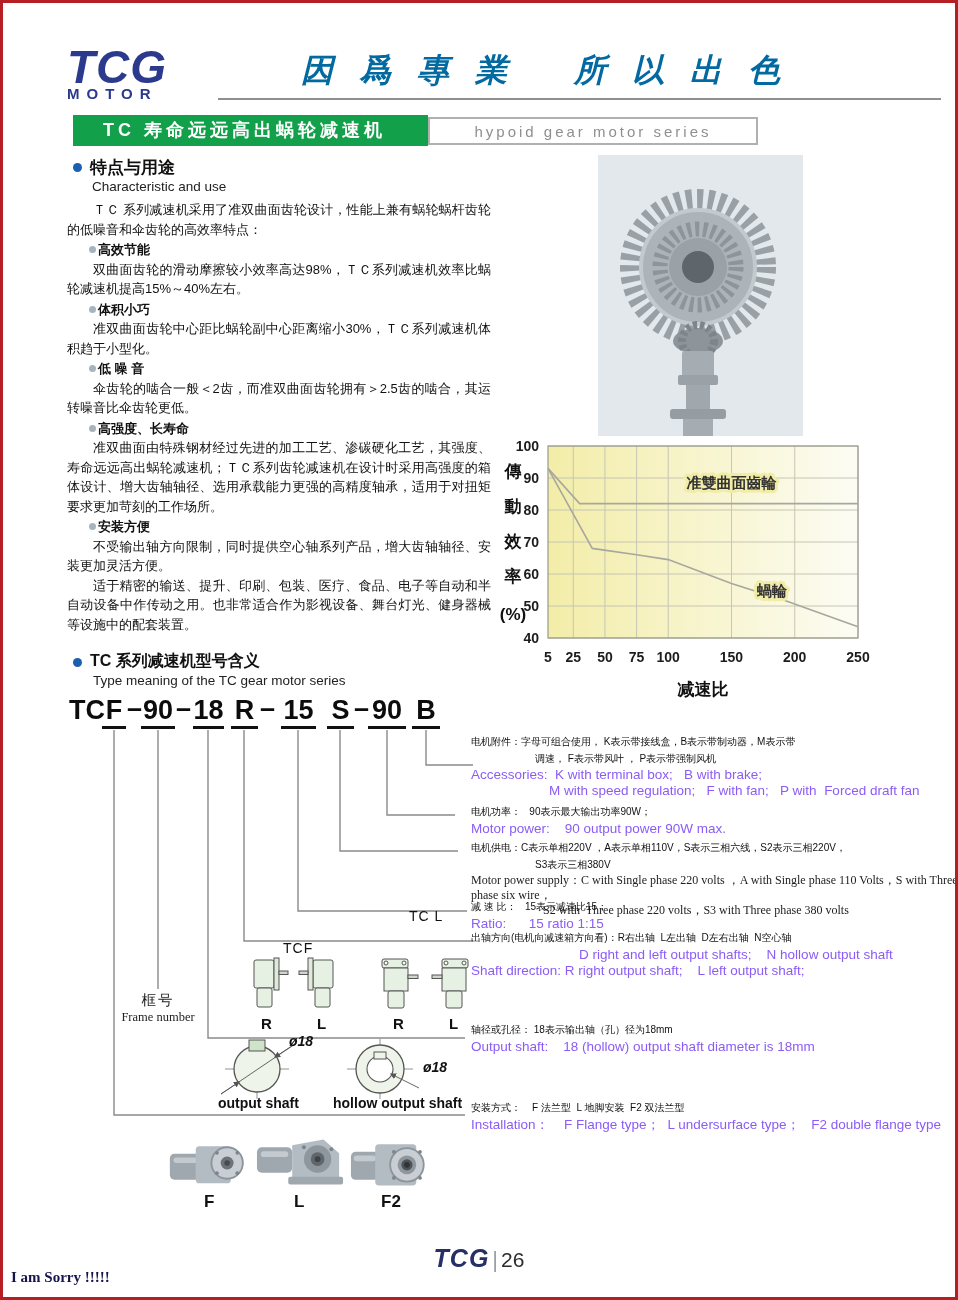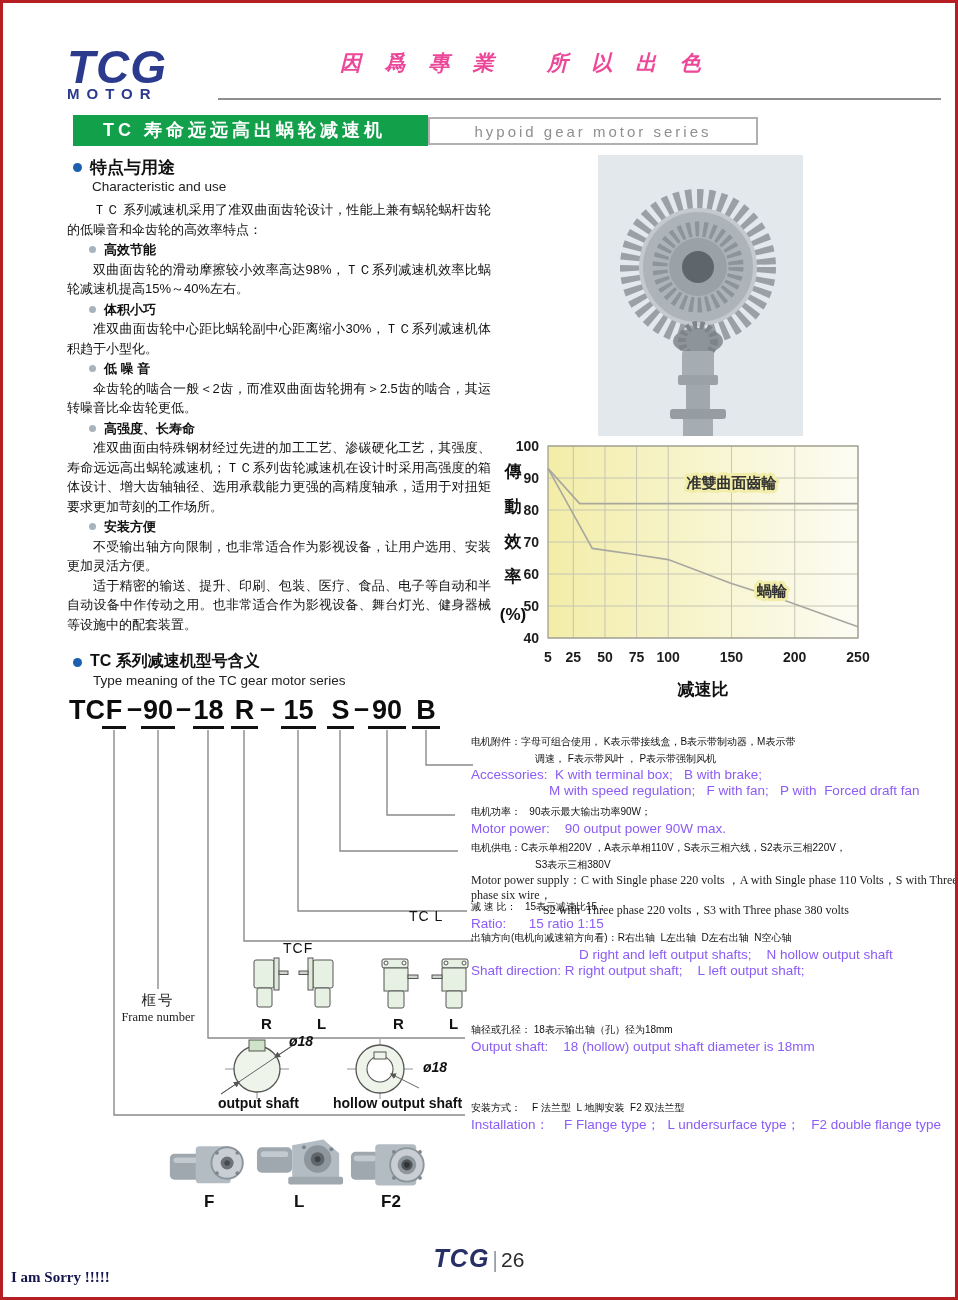--- a/index.html
+++ b/index.html
@@ -4,35 +4,35 @@
 <style>
   html,body{margin:0;padding:0;background:#fff;}
   #page{position:relative;width:958px;height:1300px;background:#fff;
         border:3px solid #b51f24;box-sizing:border-box;overflow:hidden;
         font-family:"Liberation Sans",sans-serif;color:#111;}
   .abs{position:absolute;}
   
   .logo-tcg{font-style:italic;font-weight:900;font-size:46px;line-height:44px;
             color:#2b3a8c;letter-spacing:1px;}
   .logo-motor{font-weight:800;font-size:15px;letter-spacing:7px;color:#2b3a8c;margin-top:-4px;}
-  .slogan{font-family:"Liberation Serif",serif;font-weight:700;font-size:21px;
-          color:#ec4899;letter-spacing:9px;white-space:pre;font-style:italic;margin-left:39px;}
+  .slogan{font-family:"Liberation Serif",serif;font-weight:700;font-size:32px;
+          color:#0369a1;letter-spacing:9px;white-space:pre;font-style:italic;}
   .divider{height:2px;background:#8f8f8f;}
   .banner-green{background:#12a04a;color:#fff;font-weight:700;font-size:18px;
                 letter-spacing:4px;line-height:31px;padding-left:30px;box-sizing:border-box;}
   .banner-en{background:#fff;border:2px solid #b0b0b0;color:#8f8f8f;font-size:15px;
              letter-spacing:3px;text-align:center;line-height:25px;box-sizing:border-box;}
   
   .dot{width:9px;height:9px;border-radius:50%;background:#1b5fae;}
   .h-zh{font-weight:700;font-size:17px;color:#111;}
   .h-en{font-size:13.5px;color:#222;}
   
   .flow{width:424px;font-size:13px;line-height:19.5px;text-align:justify;}
   .flow p{margin:0;text-indent:2em;}
-  .feat-title{display:flex;align-items:center;gap:8px;margin:1px 0 0 22px;font-weight:700;}
+  .feat-title{display:flex;align-items:center;gap:2px;margin:1px 0 0 22px;font-weight:700;}
   .gdot{width:7px;height:7px;border-radius:50%;background:#a7b4bd;flex:0 0 auto;}
   
   .photo-bg{background:#e2e8ec;}
   svg text.tick{font:700 14px "Liberation Sans",sans-serif;fill:#1c1c1c;}
   svg text.axis-title{font:700 17px "Liberation Sans",sans-serif;fill:#111;}
   svg text.slabel{font:700 15px "Liberation Sans",sans-serif;fill:#333;
      paint-order:stroke;stroke:#f1eca8;stroke-width:6px;stroke-linejoin:round;}
   
   .seg{position:absolute;font-weight:700;font-size:27px;color:#0c0c0c;text-align:center;}
   .seg.u{border-bottom:3px solid #111;padding-bottom:0px;}
@@ -95,21 +95,21 @@
     <p>伞齿轮的啮合一般＜2齿，而准双曲面齿轮拥有＞2.5齿的啮合，其运转噪音比伞齿轮更低。</p>
     <div class="feat-title">
         <span class="gdot"></span>
         <span>高强度、长寿命</span>
       </div>
     <p>准双曲面由特殊钢材经过先进的加工工艺、渗碳硬化工艺，其强度、寿命远远高出蜗轮减速机；ＴＣ系列齿轮减速机在设计时采用高强度的箱体设计、增大齿轴轴径、选用承载能力更强的高精度轴承，适用于对扭矩要求更加苛刻的工作场所。</p>
     <div class="feat-title">
         <span class="gdot"></span>
         <span>安装方便</span>
       </div>
-    <p>不受输出轴方向限制，也非常适合作为影视设备，让用户选用、安装更加灵活方便。</p>
+    <p>不受输出轴方向限制，同时提供空心轴系列产品，增大齿轴轴径、安装更加灵活方便。</p>
     <p>适于精密的输送、提升、印刷、包装、医疗、食品、电子等自动和半自动设备中作传动之用。也非常适合作为影视设备、舞台灯光、健身器械等设施中的配套装置。</p>
   </div>
 
   <svg class="abs photo-bg" style="left:595px;top:152px;" width="205" height="281" viewBox="0 0 205 281">
     <rect x="0" y="0" width="205" height="281" fill="#e2e8ec"></rect>
     <circle cx="100" cy="112" r="68" fill="none" stroke="#99a1a7" stroke-width="20" stroke-dasharray="6 5"></circle>
     <circle cx="100" cy="112" r="58" fill="#adb4b9"></circle>
     <circle cx="100" cy="112" r="57" fill="none" stroke="#c3c9cd" stroke-width="4"></circle>
     <circle cx="100" cy="112" r="38" fill="none" stroke="#8d959b" stroke-width="15" stroke-dasharray="4 4"></circle>
     <circle cx="100" cy="112" r="29" fill="#9aa2a8"></circle>

